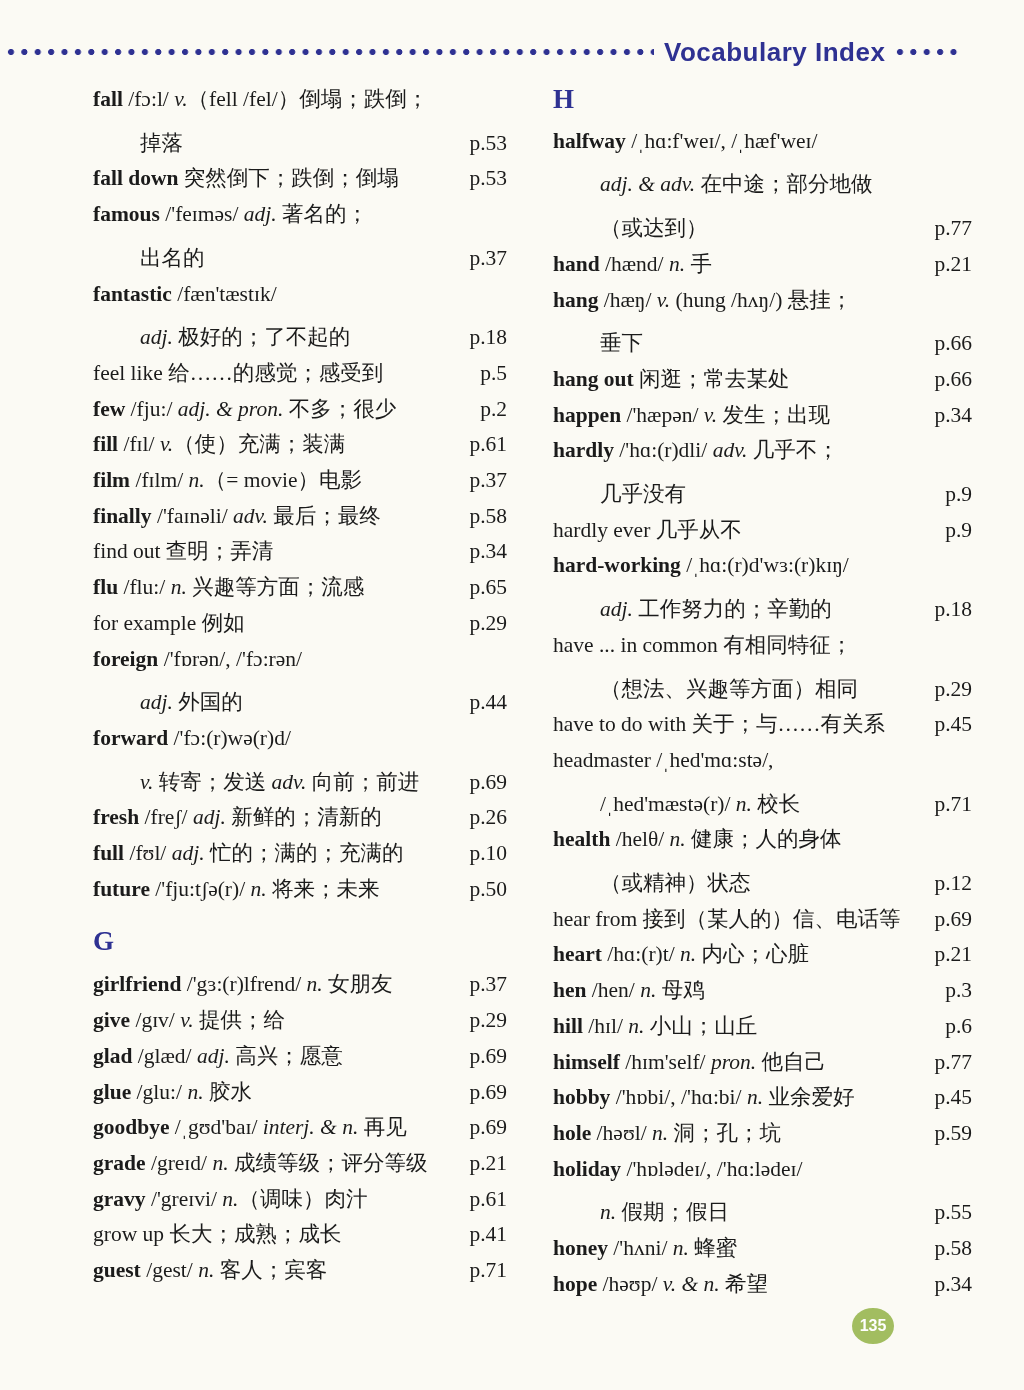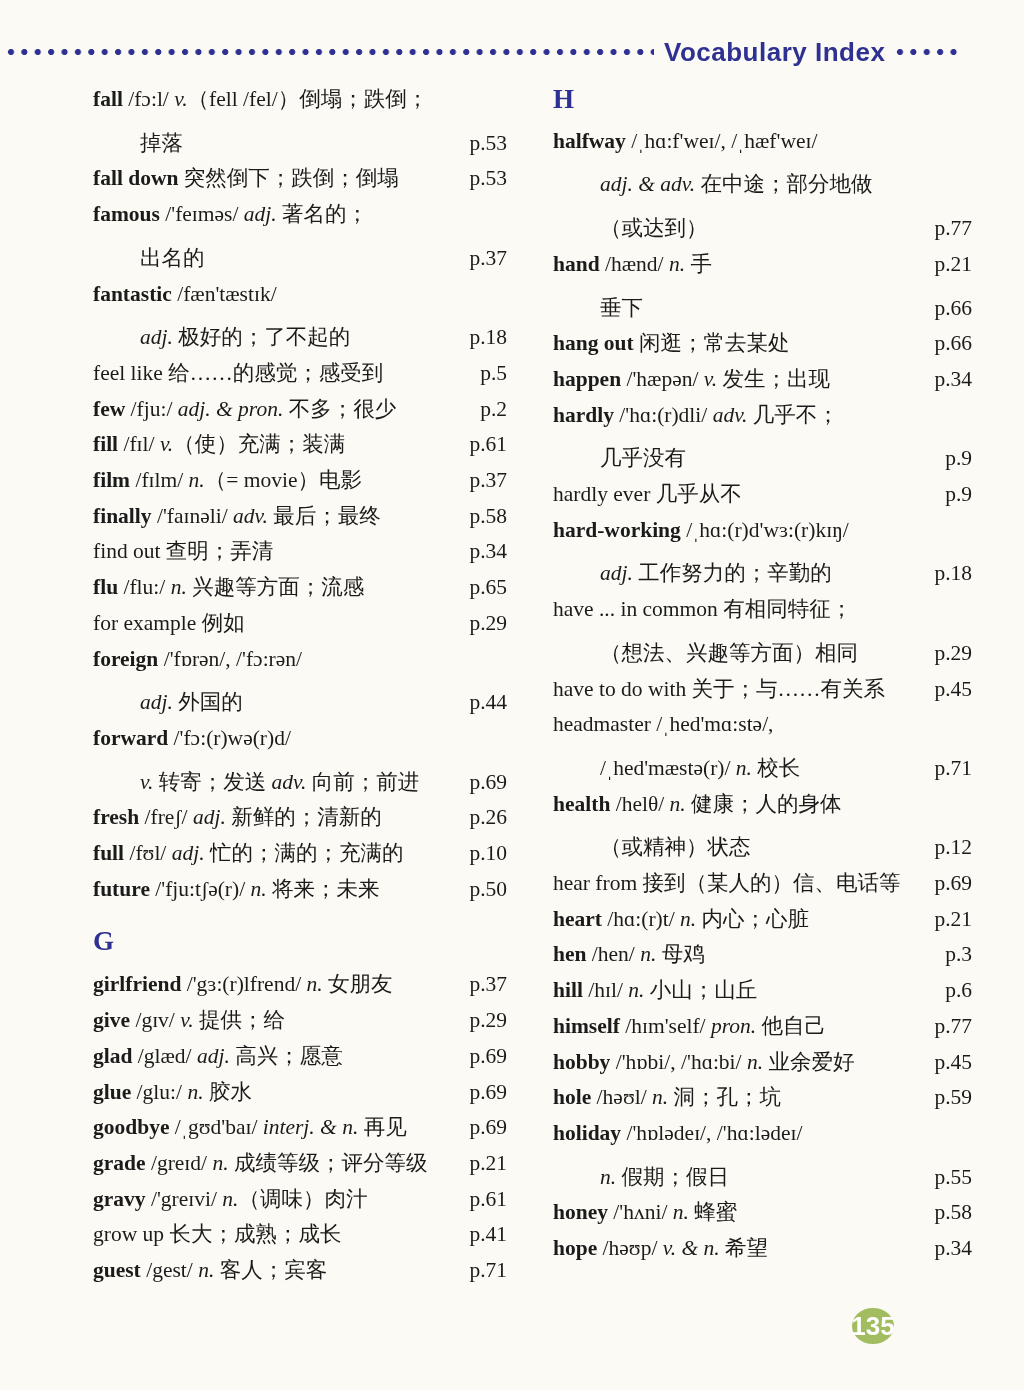--- a/index.html
+++ b/index.html
@@ -40,21 +40,21 @@
   .line .txt { white-space:nowrap; }
   .line.ind .txt { padding-left:47px;margin-top:8px; }
   .pg { flex-shrink:0; margin-left:14px; }
   .w { font-weight:bold; }
   .pos { font-style:italic; }
   .badge {
     position:absolute; left:852px; top:1308px;
     width:42px; height:36px; border-radius:50%;
     background:var(--badge,#a2bd60);
     color:#ffffff; font-family:"Liberation Sans","DejaVu Sans",sans-serif;
-    font-weight:bold; font-size:26px;
+    font-weight:bold; font-size:16px;
     display:flex; align-items:center; justify-content:center;
   }
 </style>
 </head>
 <body>
 
 <div class="page" style="--navy: #2e3192; --badge: #a2bd60; --ink: #1b1b1b; --paper: #fbfaf4;">
   <div class="header-row">
     <span class="dots dots-left"></span>
     <span class="title">Vocabulary Index</span>
@@ -248,20 +248,23 @@
           <span class="pg">p.77</span>
         </div>
       </div>
       <div class="entry">
         <div class="line">
           <span class="txt"><span class="w">hand</span><span> /hænd/ </span><span class="pos">n.</span><span> 手</span></span>
           <span class="pg">p.21</span>
         </div>
       </div>
       <div class="entry">
+        <div class="line">
+          <span class="txt"><span class="w">hang</span><span> /hæŋ/ </span><span class="pos">v.</span><span> (hung /hʌŋ/) 悬挂；</span></span>
+        </div>
         <div class="line ind">
           <span class="txt"><span>垂下</span></span>
           <span class="pg">p.66</span>
         </div>
       </div>
       <div class="entry">
         <div class="line">
           <span class="txt"><span class="w">hang out</span><span> 闲逛；常去某处</span></span>
           <span class="pg">p.66</span>
         </div>

